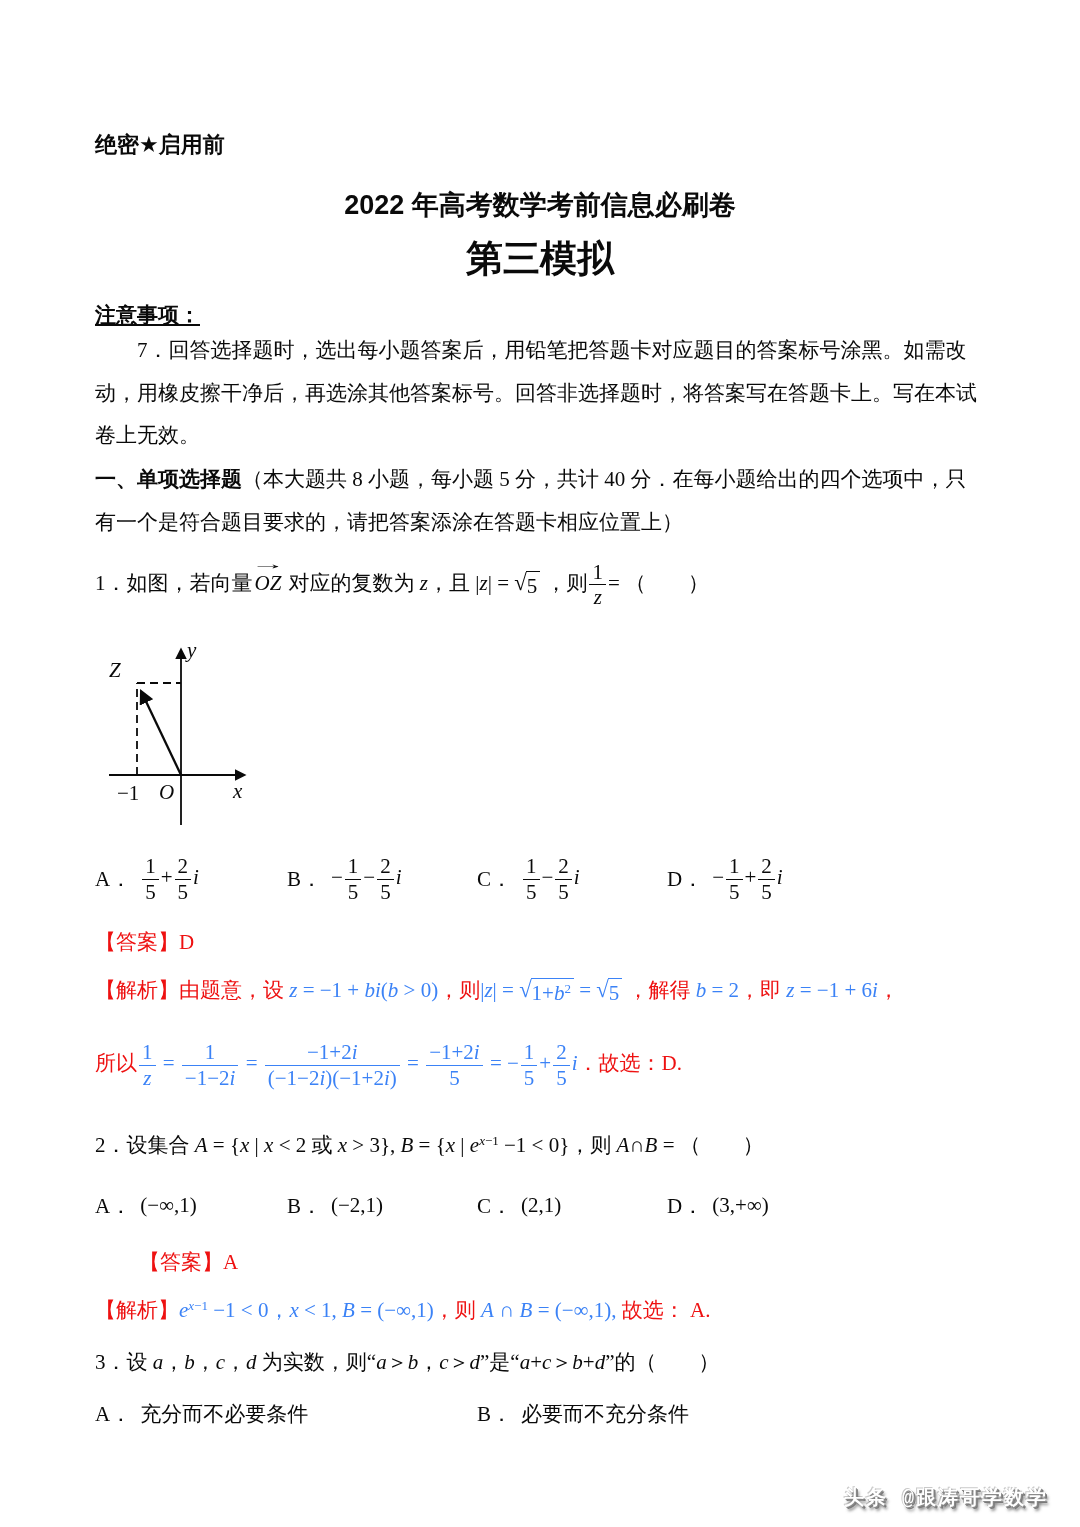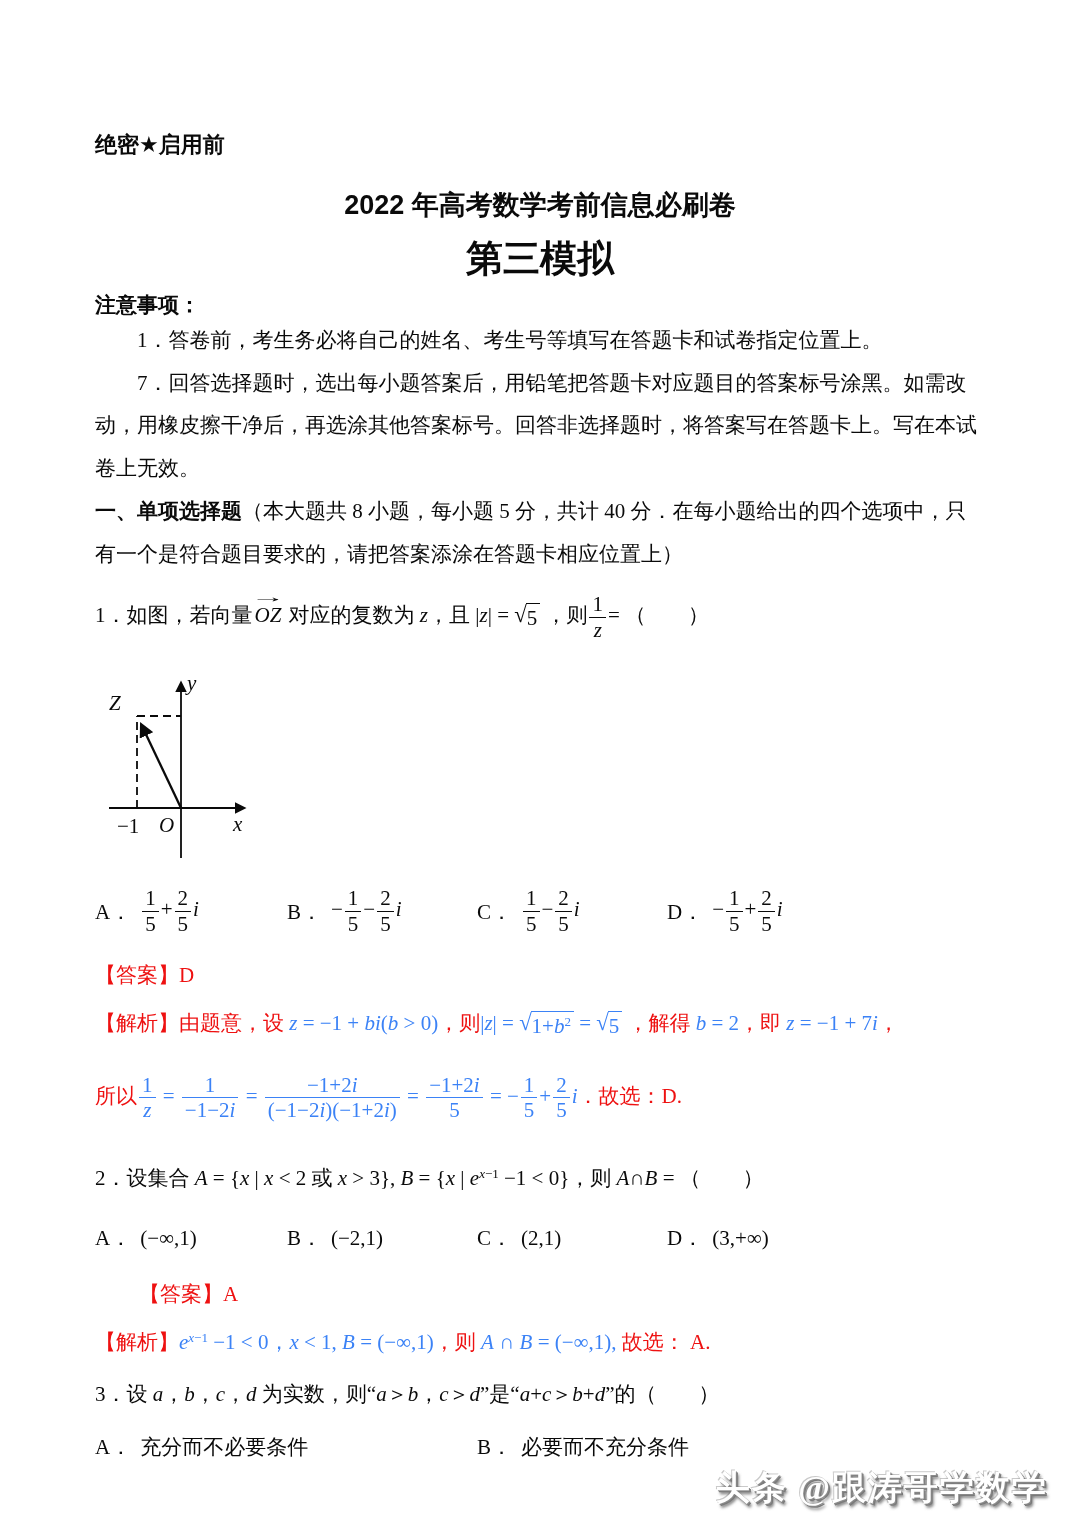--- a/index.html
+++ b/index.html
@@ -11,21 +11,21 @@
     box-sizing:border-box;
     padding:0 95px;
     color:#0a0a0a;
     font-family:"Liberation Serif","DejaVu Serif",serif;
     font-size:21px;
     overflow:hidden;
   }
   .classification{padding-top:130px;font-weight:bold;font-size:22px;font-family:"Liberation Sans","DejaVu Sans",sans-serif;}
   .title{margin:27px 0 0;text-align:center;font-size:27px;font-weight:bold;font-family:"Liberation Sans","DejaVu Sans",sans-serif;}
   .subtitle{margin:11px 0 0;text-align:center;font-size:37px;font-weight:bold;font-family:"Liberation Sans","DejaVu Sans",sans-serif;}
-  .notes-heading{margin-top:7px;font-weight:bold;font-size:21px;font-family:"Liberation Sans","DejaVu Sans",sans-serif;}
+  .notes-heading{margin-top:17px;font-weight:bold;font-size:21px;font-family:"Liberation Sans","DejaVu Sans",sans-serif;text-decoration:underline;}
   .note{margin:0;text-indent:2em;line-height:42.5px;}
   .section-heading{margin:0;line-height:43px;}
   .section-heading .bold{font-weight:bold;font-family:"Liberation Sans","DejaVu Sans",sans-serif;text-align:center;}
   .math-line{line-height:1.25;}
   .stem-1{margin-top:2px;padding:14px 0 4px;}
   .figure{margin:6px 0 0 2px;}
   .fig-italic{font-style:italic;font-size:21px;font-family:"Liberation Serif","DejaVu Serif",serif;fill:#0a0a0a;}
   .fig-plain{font-size:21px;font-family:"Liberation Serif","DejaVu Serif",serif;fill:#0a0a0a;}
   .options{display:grid;margin-top:6px;}
   .options-4{grid-template-columns:192px 190px 190px auto;}
@@ -52,38 +52,37 @@
   .vec .vbody{font-style:italic;}
   .vec .varrow{position:absolute;left:50%;top:-0.8em;transform:translateX(-50%) scaleX(2.3);font-size:0.72em;line-height:1;font-style:normal;}
   .stem-2{margin-top:16px;padding:8px 0 4px;}
   .options-q2{margin-top:14px;min-height:44px;}
   .answer-2{margin-top:20px;margin-left:44px;}
   .analysis-3{margin-top:18px;}
   .stem-3{margin-top:22px;padding:4px 0;}
   .options-q3{margin-top:14px;}
   .watermark{
     position:absolute;right:32px;bottom:16px;
-    font-family:Liberation Serif, serif;
-    font-weight:bold;font-size:34px;letter-spacing:2px;
+    font-family:Liberation Mono, monospace;
+    font-weight:bold;font-size:20px;letter-spacing:2px;
     color:#ffffff;
     text-shadow:1px 1px 0 #8a8a8a,2px 2px 0 #7a7a7a,3px 4px 3px rgba(90,90,90,.75),-1px -1px 0 #c9c9c9;
   }
 </style>
 </head>
 <body>
 
 <div class="page">
 
   <div class="classification">绝密★启用前</div>
 
   <div class="title">2022 年高考数学考前信息必刷卷</div>
   <div class="subtitle">第三模拟</div>
 
   <div class="notes-heading">注意事项：</div>
-  <p class="note">1．答卷前，考生务必将自己的姓名、考生号等填写在答题卡和试卷指定位置上。</p>
   <p class="note">7．回答选择题时，选出每小题答案后，用铅笔把答题卡对应题目的答案标号涂黑。如需改动，用橡皮擦干净后，再选涂其他答案标号。回答非选择题时，将答案写在答题卡上。写在本试卷上无效。</p>
 
   <p class="section-heading"><span class="bold">一、单项选择题</span><span>（本大题共 8 小题，每小题 5 分，共计 40 分．在每小题给出的四个选项中，只有一个是符合题目要求的，请把答案添涂在答题卡相应位置上）</span></p>
 
   <p class="math-line stem-1"><span class="mt">1．如图，若向量</span><span class="vec"><span class="varrow">→</span><span class="vbody">OZ</span></span><span class="mt"> 对应的复数为 </span><span class="mi">z</span><span class="mt">，且 |</span><span class="mi">z</span><span class="mt">| = </span><span class="sqrt">
         <span class="rad">√</span>
         <span class="radicand"><span class="mt">5</span></span>
       </span><span class="mt"> ，则</span><span class="frac"><span class="num"><span class="mt">1</span></span><span class="den"><span class="mi">z</span></span></span><span class="mt">= （　　）</span></p>
 
   <div class="figure">
@@ -126,21 +125,21 @@
   </div>
 
   <p class="answer-line"><span class="ans-label">【答案】</span><span class="ans-value">D</span></p>
 
   <p class="analysis analysis-1 math-line"><span class="ans-label">【解析】</span><span><span class="mt">由题意，设 </span><span class="mgroup"><span class="mi">z</span><span class="mt"> = −1 + </span><span class="mi">bi</span><span class="mt">(</span><span class="mi">b</span><span class="mt"> &gt; 0)</span></span><span class="mt">，则</span><span class="mgroup"><span class="mt">|</span><span class="mi">z</span><span class="mt">| = </span><span class="sqrt">
             <span class="rad">√</span>
             <span class="radicand"><span class="mt">1+</span><span class="mi">b</span><span class="msup"><span class="mt">2</span></span></span>
           </span><span class="mt"> = </span><span class="sqrt">
             <span class="rad">√</span>
             <span class="radicand"><span class="mt">5</span></span>
-          </span></span><span class="mt"> ，解得 </span><span class="mgroup"><span class="mi">b</span><span class="mt"> = 2</span></span><span class="mt">，即 </span><span class="mgroup"><span class="mi">z</span><span class="mt"> = −1 + 7</span><span class="mi">i</span></span><span class="mt">，</span></span></p>
+          </span></span><span class="mt"> ，解得 </span><span class="mgroup"><span class="mi">b</span><span class="mt"> = 2</span></span><span class="mt">，即 </span><span class="mgroup"><span class="mi">z</span><span class="mt"> = −1 + 6</span><span class="mi">i</span></span><span class="mt">，</span></span></p>
 
   <p class="analysis analysis-2 math-line">
       <span><span class="mt">所以</span><span class="mgroup"><span class="frac"><span class="num"><span class="mt">1</span></span><span class="den"><span class="mi">z</span></span></span><span class="mt"> = </span><span class="frac"><span class="num"><span class="mt">1</span></span><span class="den"><span class="mt">−1−2</span><span class="mi">i</span></span></span><span class="mt"> = </span><span class="frac"><span class="num"><span class="mt">−1+2</span><span class="mi">i</span></span><span class="den"><span class="mt">(−1−2</span><span class="mi">i</span><span class="mt">)(−1+2</span><span class="mi">i</span><span class="mt">)</span></span></span><span class="mt"> = </span><span class="frac"><span class="num"><span class="mt">−1+2</span><span class="mi">i</span></span><span class="den"><span class="mt">5</span></span></span><span class="mt"> = −</span><span class="frac"><span class="num"><span class="mt">1</span></span><span class="den"><span class="mt">5</span></span></span><span class="mt">+</span><span class="frac"><span class="num"><span class="mt">2</span></span><span class="den"><span class="mt">5</span></span></span><span class="mi">i</span></span><span class="mt">．故选：D.</span></span>
     </p>
 
   <p class="math-line stem-2"><span class="mt">2．设集合 </span><span class="mi">A</span><span class="mt"> = {</span><span class="mi">x</span><span class="mt"> | </span><span class="mi">x</span><span class="mt"> &lt; 2 或 </span><span class="mi">x</span><span class="mt"> &gt; 3}, </span><span class="mi">B</span><span class="mt"> = {</span><span class="mi">x</span><span class="mt"> | </span><span class="mi">e</span><span class="msup"><span class="mi">x</span><span class="mt">−1</span></span><span class="mt"> −1 &lt; 0}，则 </span><span class="mi">A</span><span class="mt">∩</span><span class="mi">B</span><span class="mt"> = （　　）</span></p>
 
   <div class="options options-4 options-q2">
     <span class="option">
         <span class="opt-label">A．</span>

